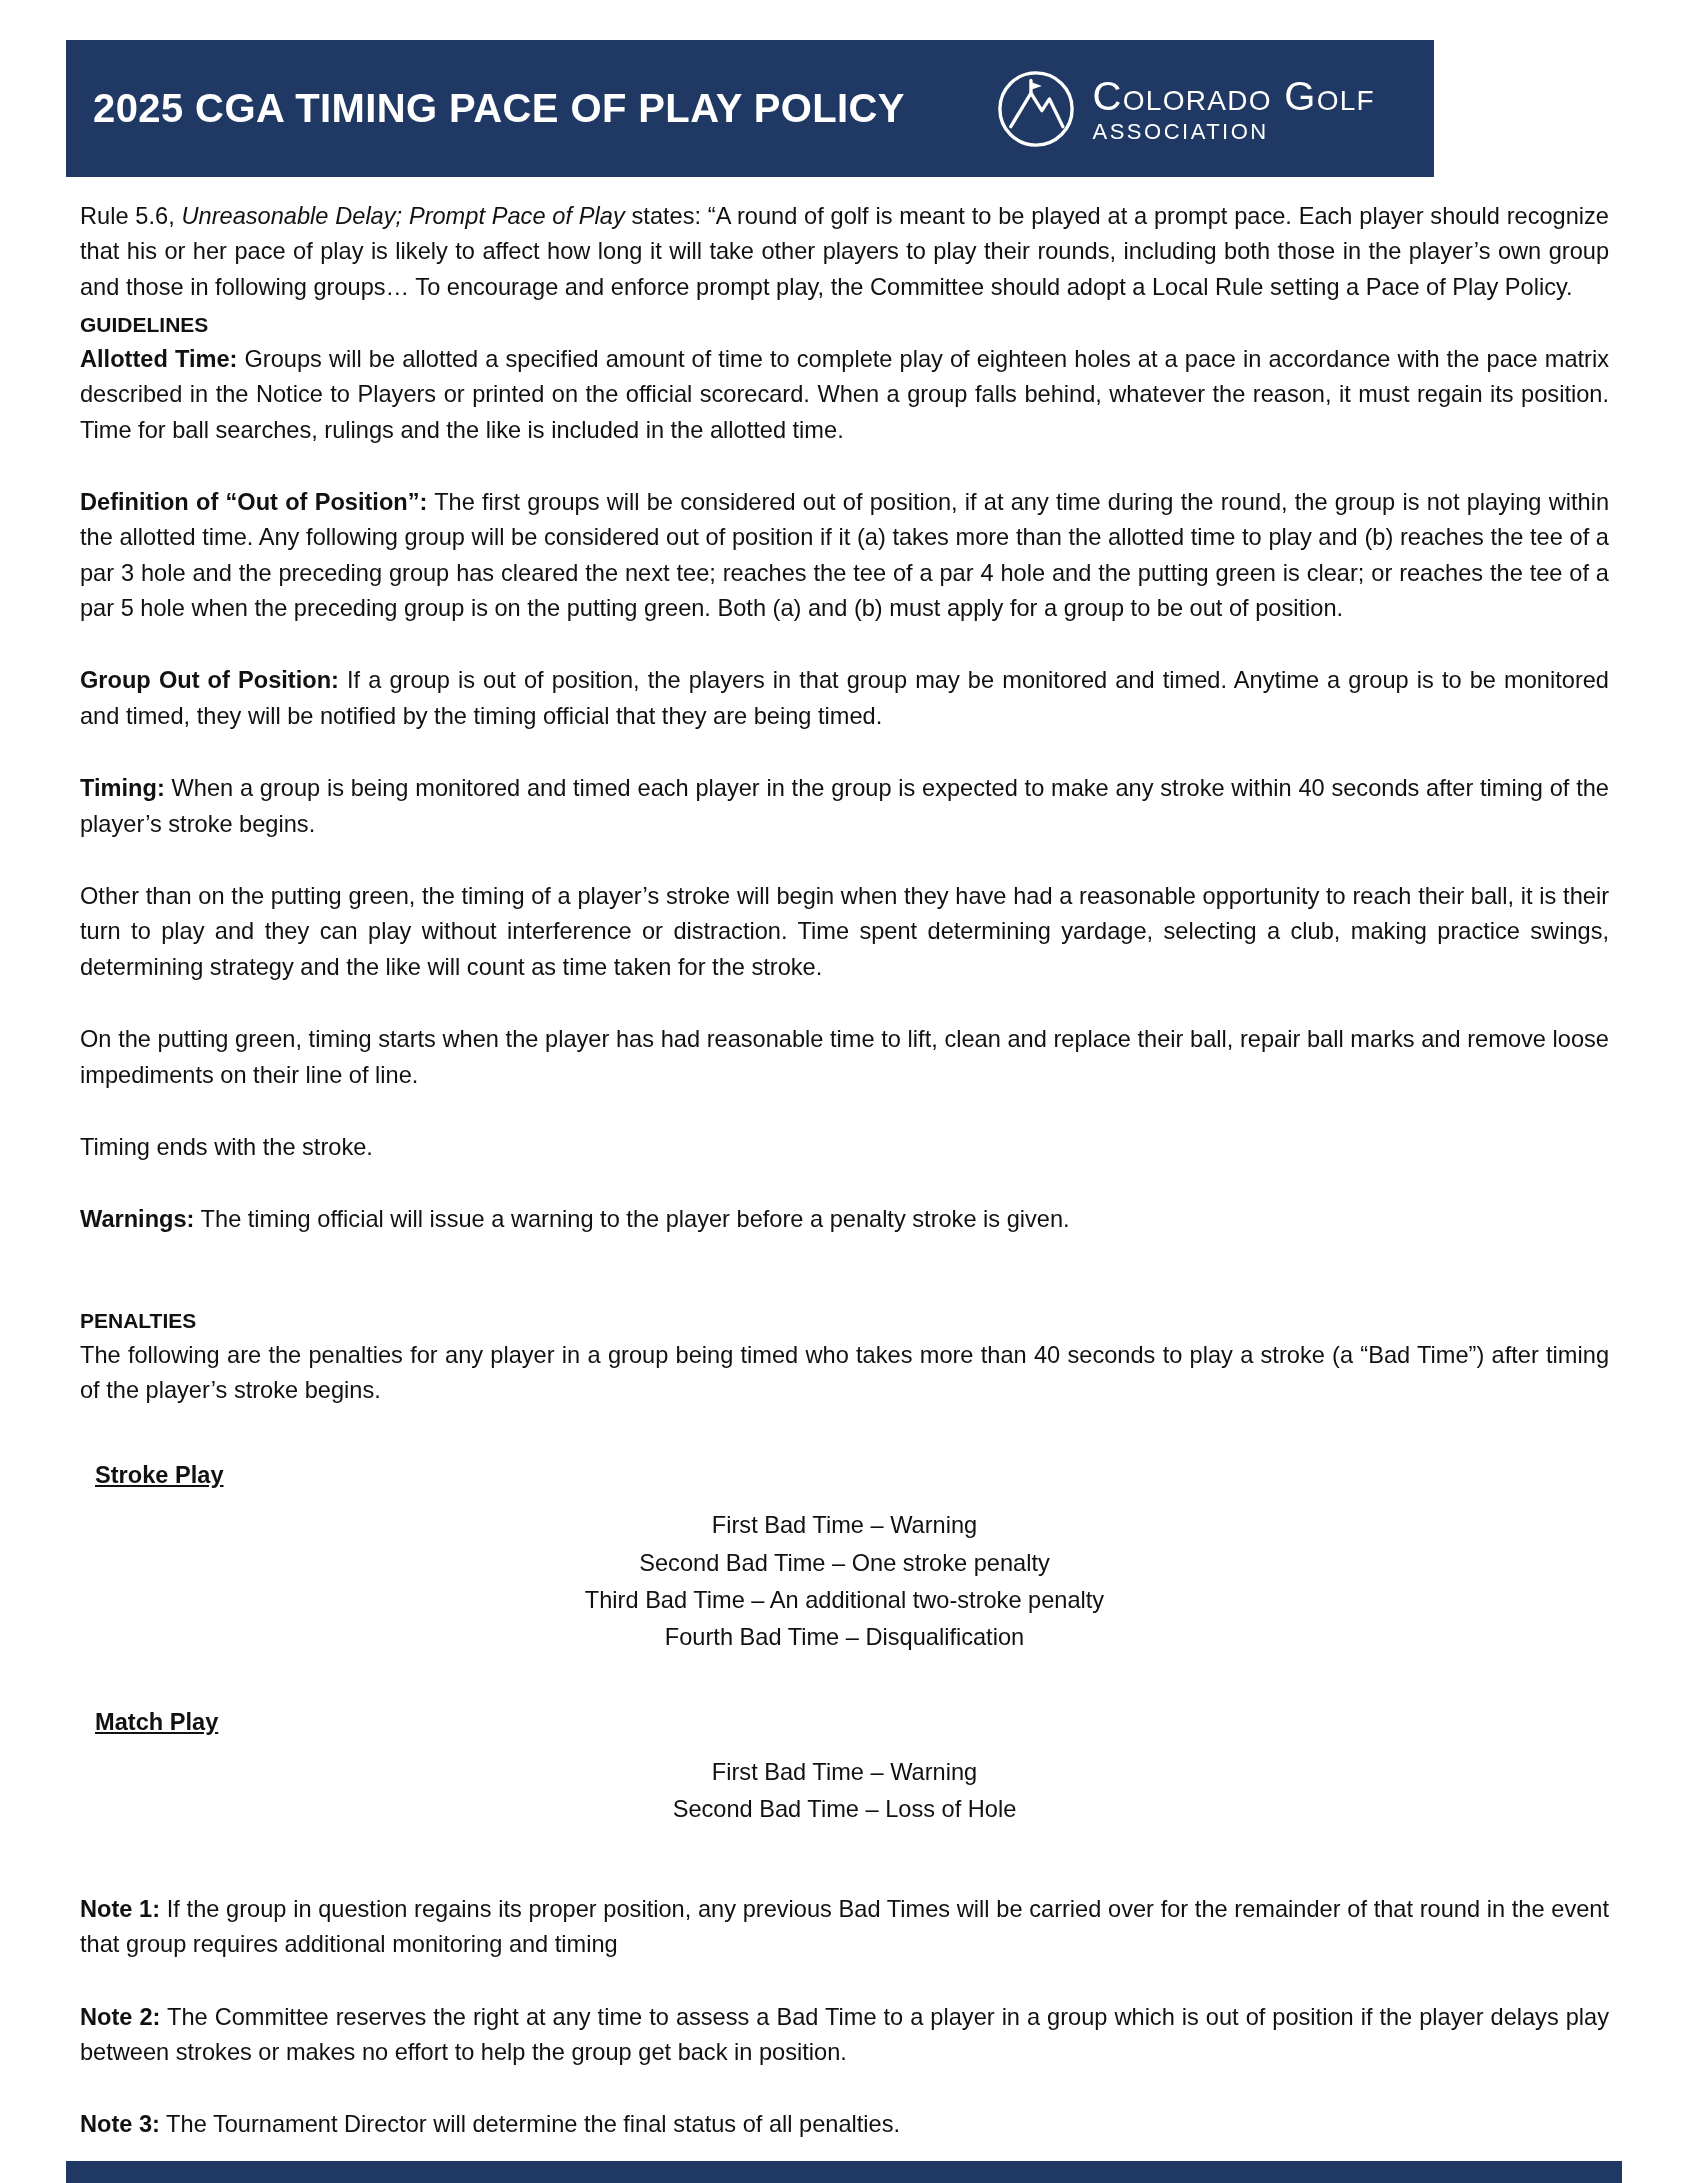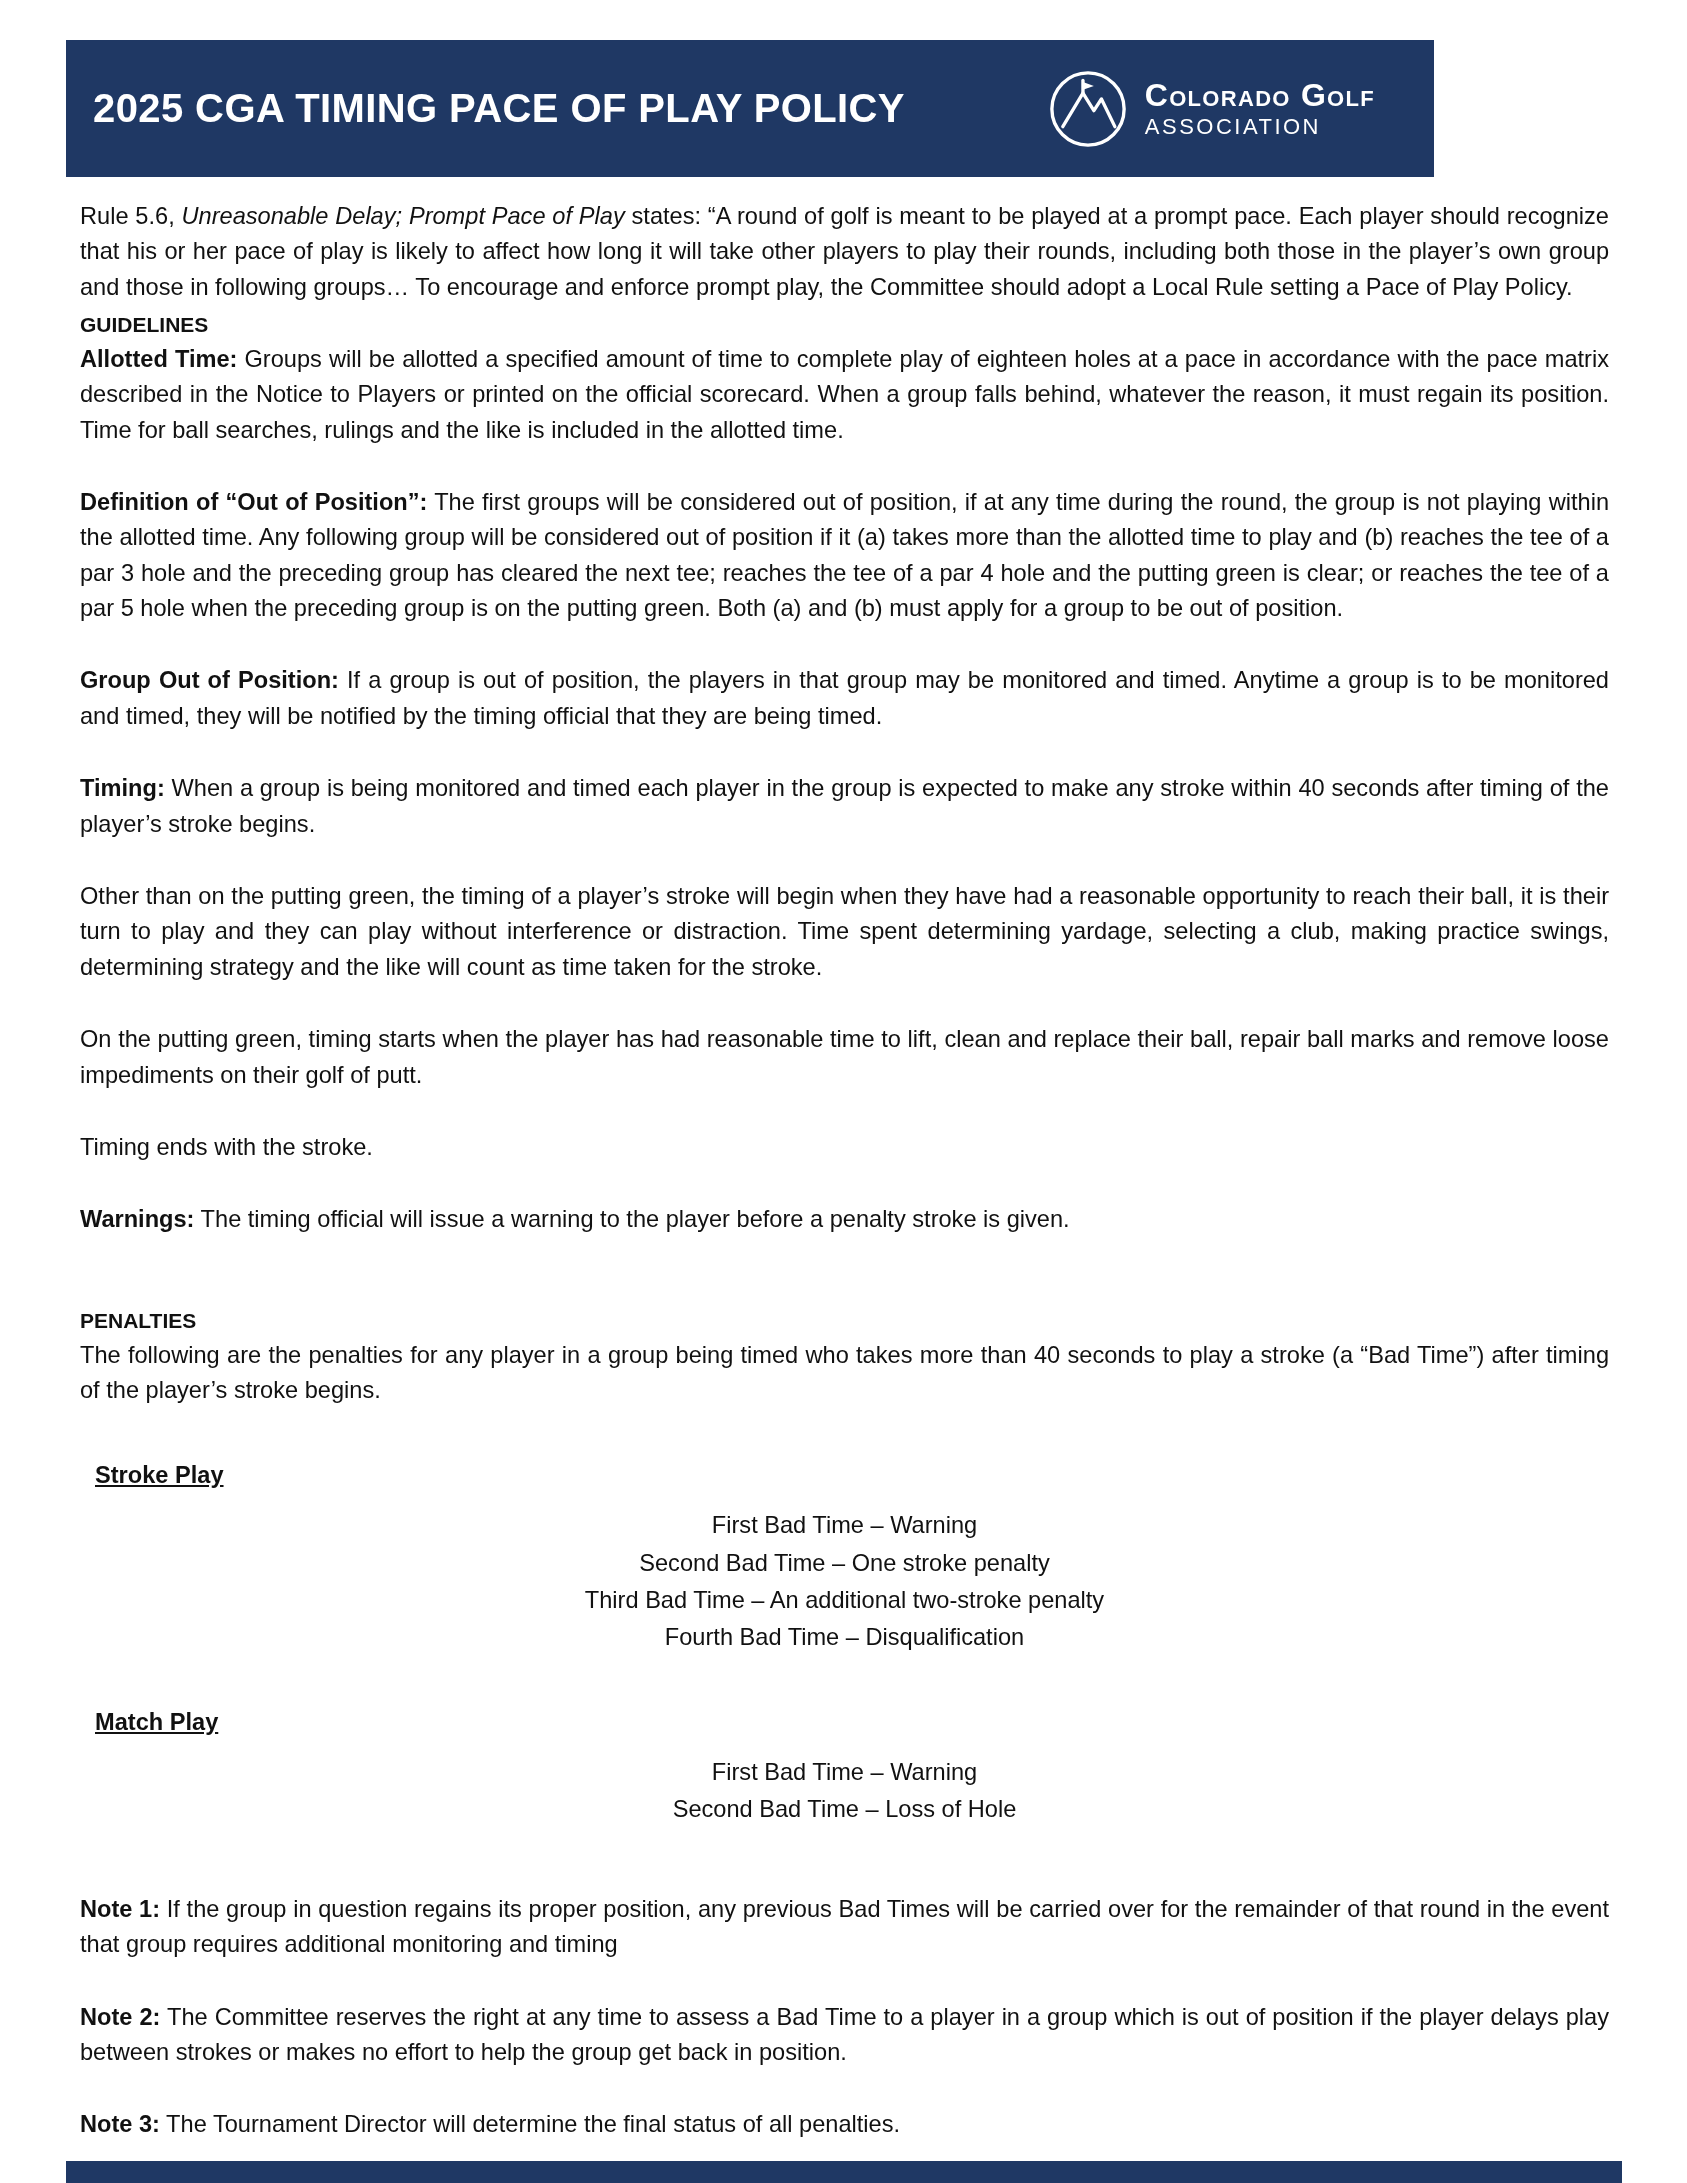--- a/index.html
+++ b/index.html
@@ -44,22 +44,22 @@
     gap: 15px;
   }
   .logo-icon svg { display: block; }
   .logo-text {
     display: flex;
     flex-direction: column;
     line-height: 1.15;
   }
   .logo-name {
     color: #ffffff;
-    font-weight: 700;
-    font-size: 32px;
+    font-weight: 400;
+    font-size: 40px;
     font-variant: small-caps;
     letter-spacing: 1.3px;
   }
   .logo-sub {
     color: #ffffff;
     font-weight: 400;
     font-size: 22px;
     letter-spacing: 2.5px;
   }
   .content {
@@ -133,21 +133,21 @@
     <p class="j"><span class="b">Allotted Time:</span><span> Groups will be allotted a specified amount of time to complete play of eighteen holes at a pace in accordance with the pace matrix described in the Notice to Players or printed on the official scorecard. When a group falls behind, whatever the reason, it must regain its position. Time for ball searches, rulings and the like is included in the allotted time.</span></p>
 
     <p class="j"><span class="b">Definition of “Out of Position”:</span><span> The first groups will be considered out of position, if at any time during the round, the group is not playing within the allotted time. Any following group will be considered out of position if it (a) takes more than the allotted time to play and (b) reaches the tee of a par 3 hole and the preceding group has cleared the next tee; reaches the tee of a par 4 hole and the putting green is clear; or reaches the tee of a par 5 hole when the preceding group is on the putting green. Both (a) and (b) must apply for a group to be out of position.</span></p>
 
     <p class="j"><span class="b">Group Out of Position:</span><span> If a group is out of position, the players in that group may be monitored and timed. Anytime a group is to be monitored and timed, they will be notified by the timing official that they are being timed.</span></p>
 
     <p class="j"><span class="b">Timing:</span><span> When a group is being monitored and timed each player in the group is expected to make any stroke within 40 seconds after timing of the player’s stroke begins.</span></p>
 
     <p class="j">Other than on the putting green, the timing of a player’s stroke will begin when they have had a reasonable opportunity to reach their ball, it is their turn to play and they can play without interference or distraction. Time spent determining yardage, selecting a club, making practice swings, determining strategy and the like will count as time taken for the stroke.</p>
 
-    <p class="j">On the putting green, timing starts when the player has had reasonable time to lift, clean and replace their ball, repair ball marks and remove loose impediments on their golf of putt.</p>
+    <p class="j">On the putting green, timing starts when the player has had reasonable time to lift, clean and replace their ball, repair ball marks and remove loose impediments on their line of line.</p>
 
     <p class="j">Timing ends with the stroke.</p>
 
     <p class="j gap-lg"><span class="b">Warnings:</span><span> The timing official will issue a warning to the player before a penalty stroke is given.</span></p>
 
     <h2 class="center-heading">PENALTIES</h2>
 
     <p class="j gap-md">The following are the penalties for any player in a group being timed who takes more than 40 seconds to play a stroke (a “Bad Time”) after timing of the player’s stroke begins.</p>
 
     <div class="list-block">

